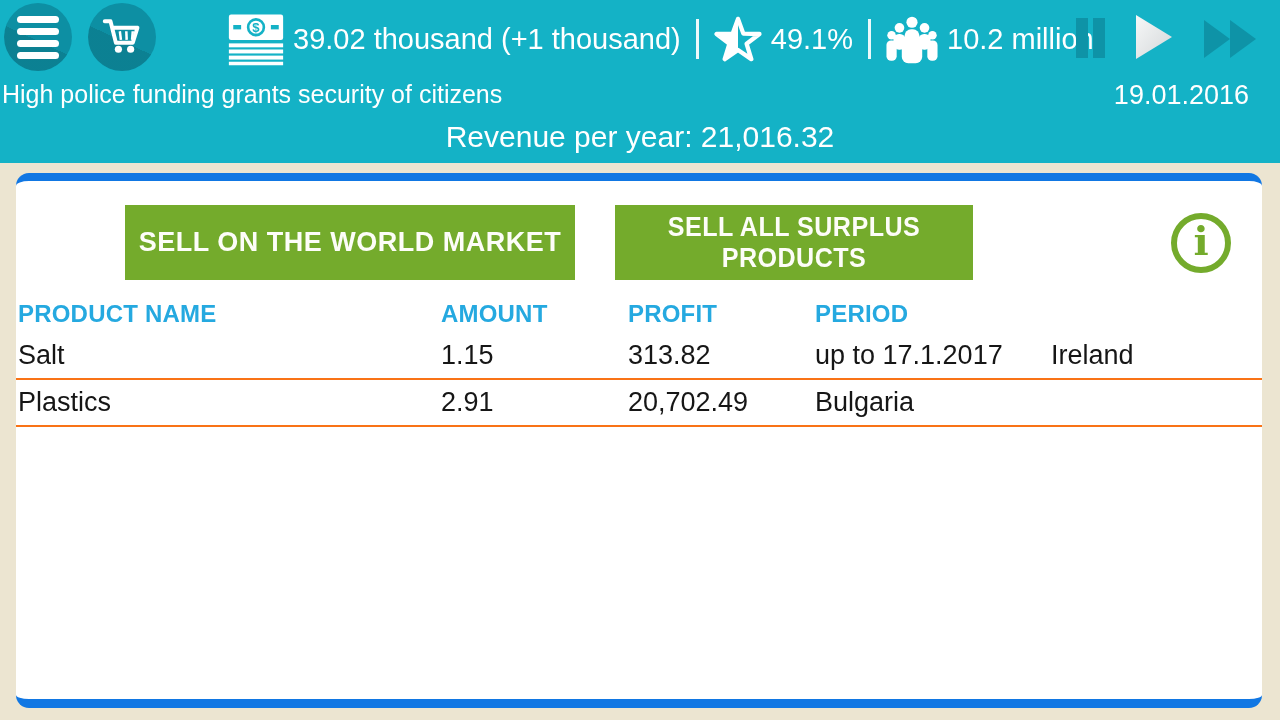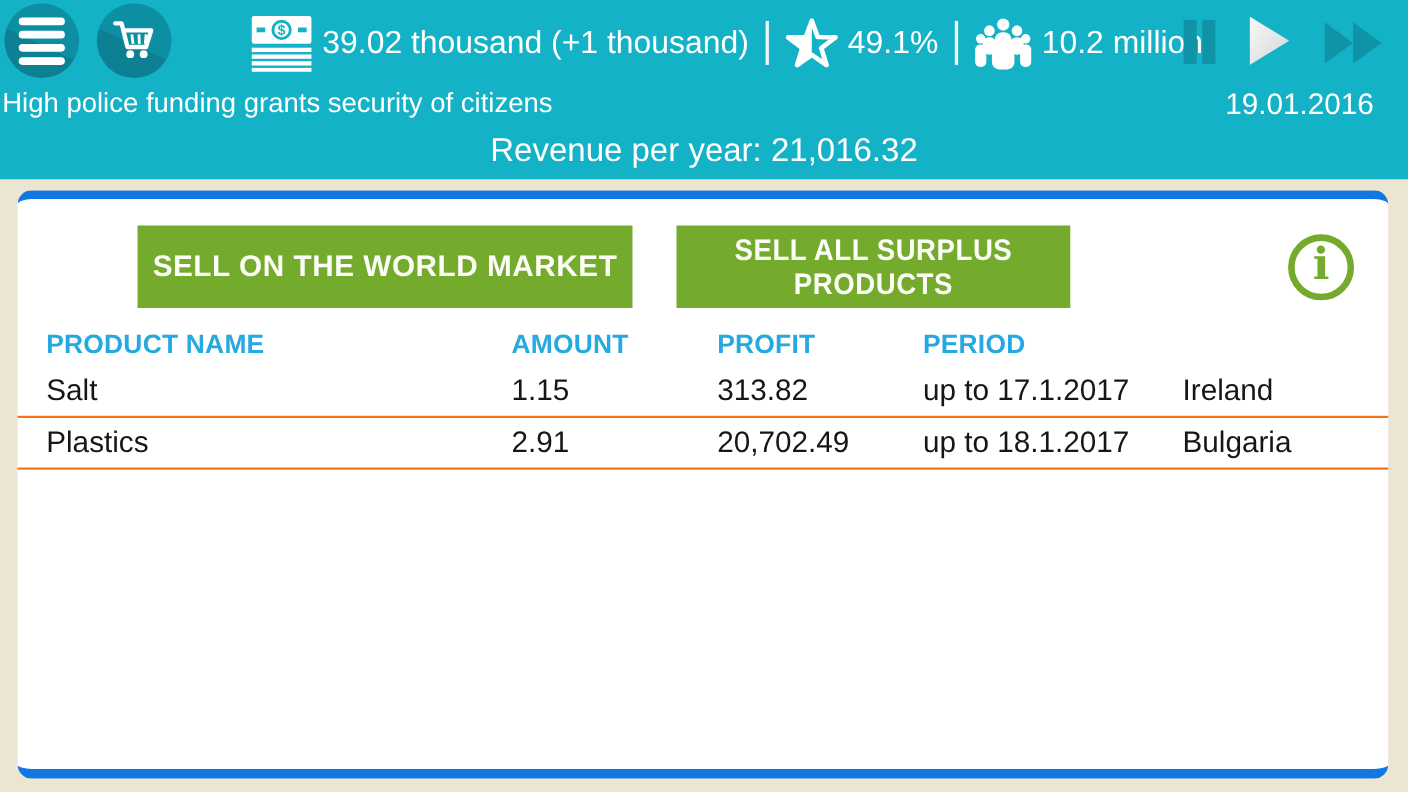--- a/index.html
+++ b/index.html
@@ -86,21 +86,21 @@
   .info-btn .glyph {
     font-family: "DejaVu Serif", serif; font-weight: bold;
     font-size: 40px; line-height: 1; margin-top: -4px;
   }
 
   
   .table { position: absolute; left: 0; top: 118px; width: 1246px; }
   .tr {
     display: grid;
     grid-template-columns: 423px 187px 187px 236px 199px;
-    padding-left: 26px;
+    padding-left: 2px;
   }
   .thead { height: 34px; line-height: 30px; }
   .thead span { color: #25a9e0; font-weight: bold; font-size: 24px; letter-spacing: 0.2px; }
   .trow { height: 47px; line-height: 44px; border-bottom: 2px solid #f97316; }
   .trow span { color: #161616; font-size: 27px; }
 </style>
 </head>
 <body>
 
 <div class="screen">
@@ -236,19 +236,18 @@
         <span>1.15</span>
         <span>313.82</span>
         <span>up to 17.1.2017</span>
         <span>Ireland</span>
       </div>
 
       <div class="tr trow">
         <span>Plastics</span>
         <span>2.91</span>
         <span>20,702.49</span>
-        <span>up to 18.1.2017</span>
         <span>Bulgaria</span>
       </div>
     </div>
 
   </div>
 </div>
 
 </body></html>

